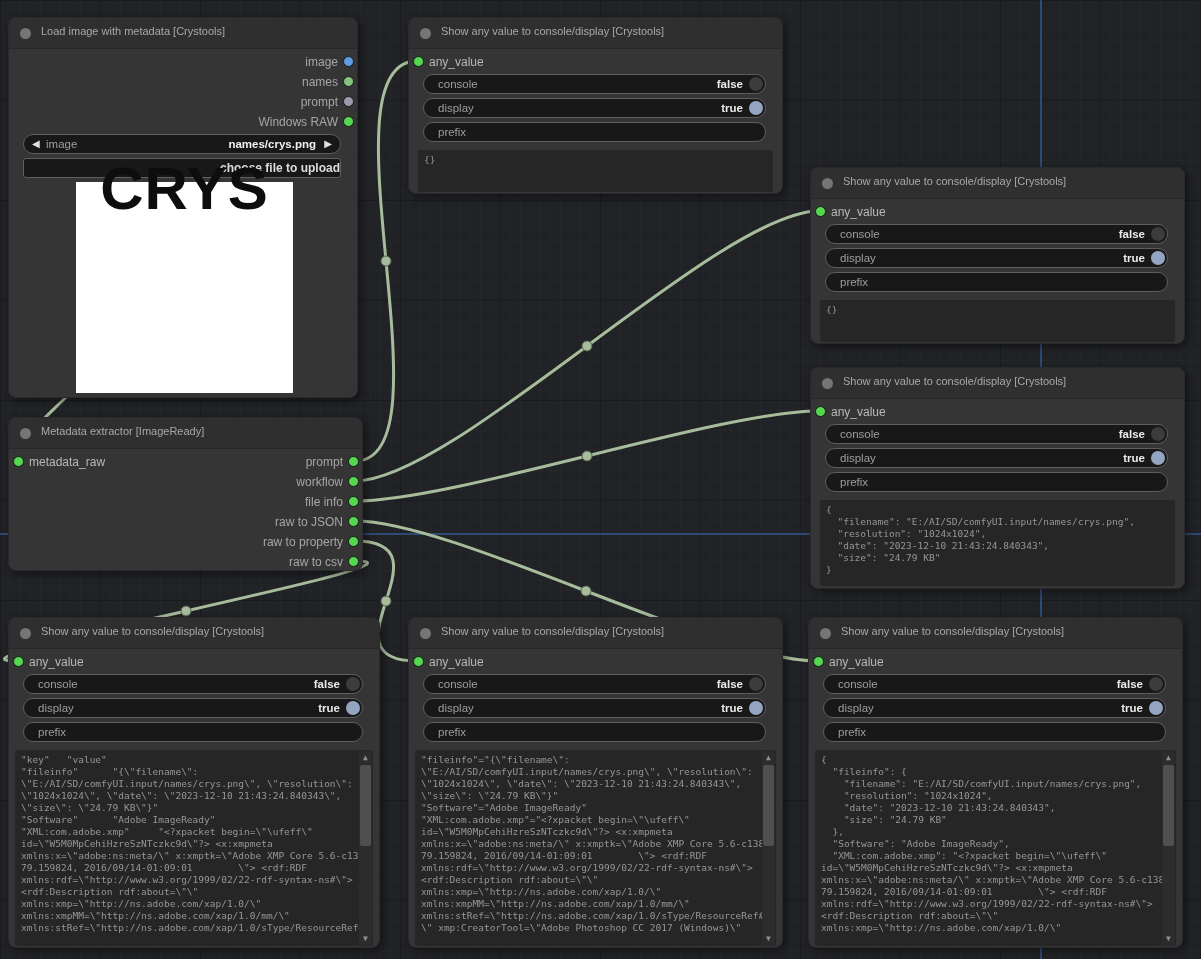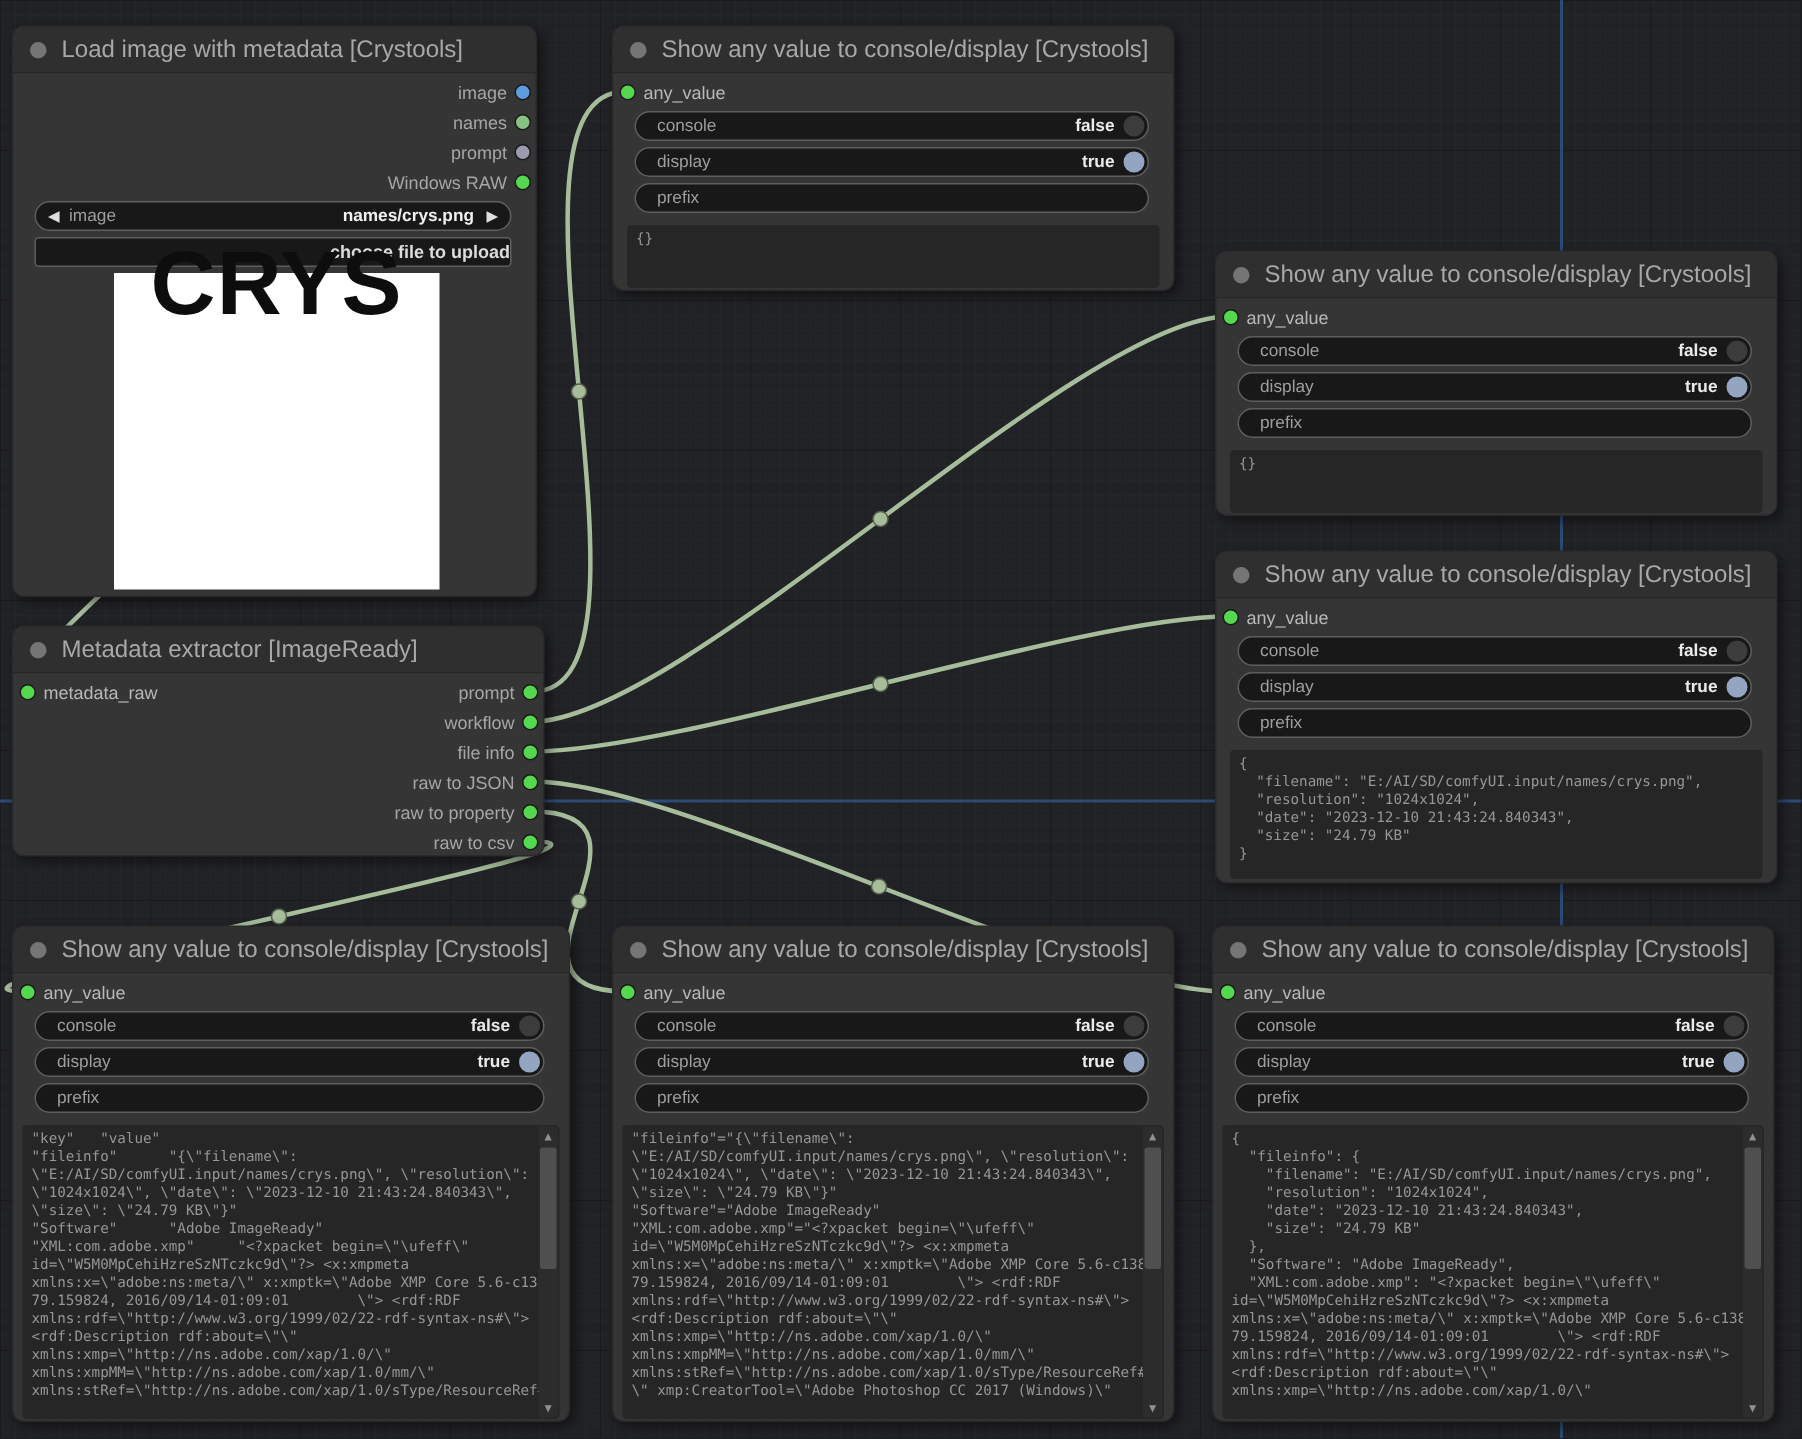--- a/index.html
+++ b/index.html
@@ -21,21 +21,21 @@
   #wires circle{fill:#a6bc9b;stroke:#55604d;stroke-width:1;}
   .node{
     position:absolute;z-index:2;background:#353535;border-radius:8px;
     box-shadow:3px 3px 8px rgba(0,0,0,.45);border:1px solid #2a2a2a;box-sizing:border-box;
   }
   .ntitle{
     position:absolute;left:0;right:0;top:0;height:30px;background:#2f2f2f;
     border-radius:8px 8px 0 0;border-bottom:1px solid #272727;
   }
   .tdot{position:absolute;left:11px;top:10px;width:11px;height:11px;border-radius:50%;background:#757575;}
-  .ttext{position:absolute;left:32px;top:7px;font-size:16px;color:#a8a8a8;white-space:nowrap;}
+  .ttext{position:absolute;left:32px;top:7px;font-size:11px;color:#a8a8a8;white-space:nowrap;}
   .port{position:absolute;height:14px;font-size:12px;color:#a6a6a6;}
   .dot{position:absolute;width:9px;height:9px;border-radius:50%;border:1px solid #191919;top:1px;}
   .port.in .dot{left:4px;}
   .port.in .plabel{position:absolute;left:20px;top:0;white-space:nowrap;color:#b8b8b8;}
   .port.out{right:0;}
   .port.out .dot{right:3px;}
   .port.out .plabel{position:absolute;right:19px;top:0;white-space:nowrap;}
   .pill{
     position:absolute;left:14px;right:16px;height:20px;background:#181818;
     border:1px solid #5e5e5e;border-radius:11px;box-sizing:border-box;

